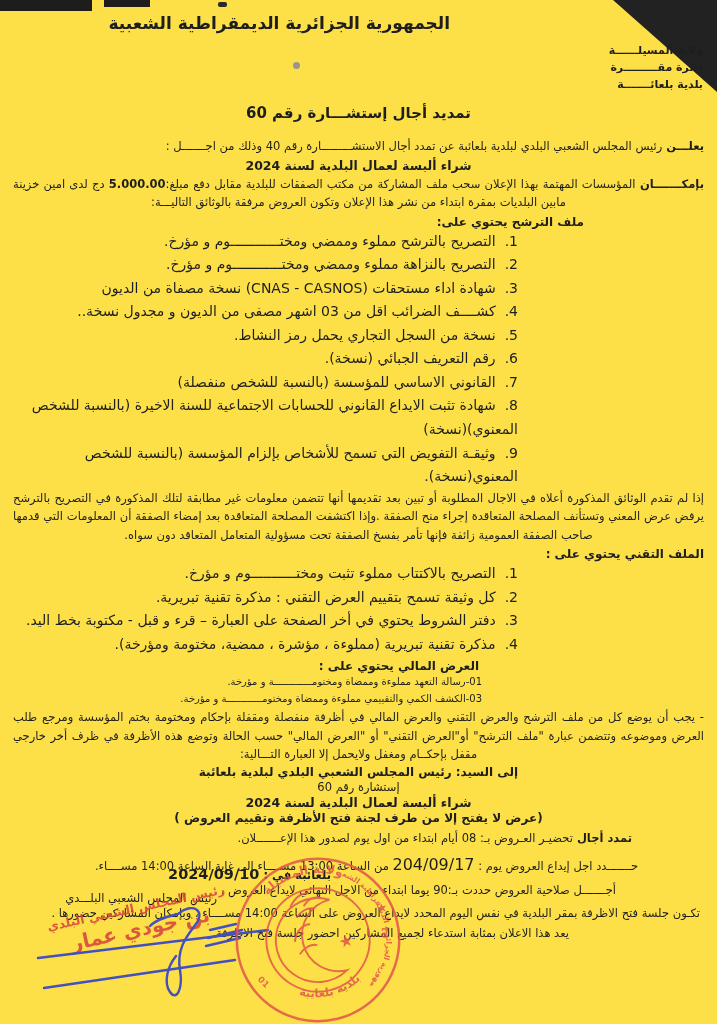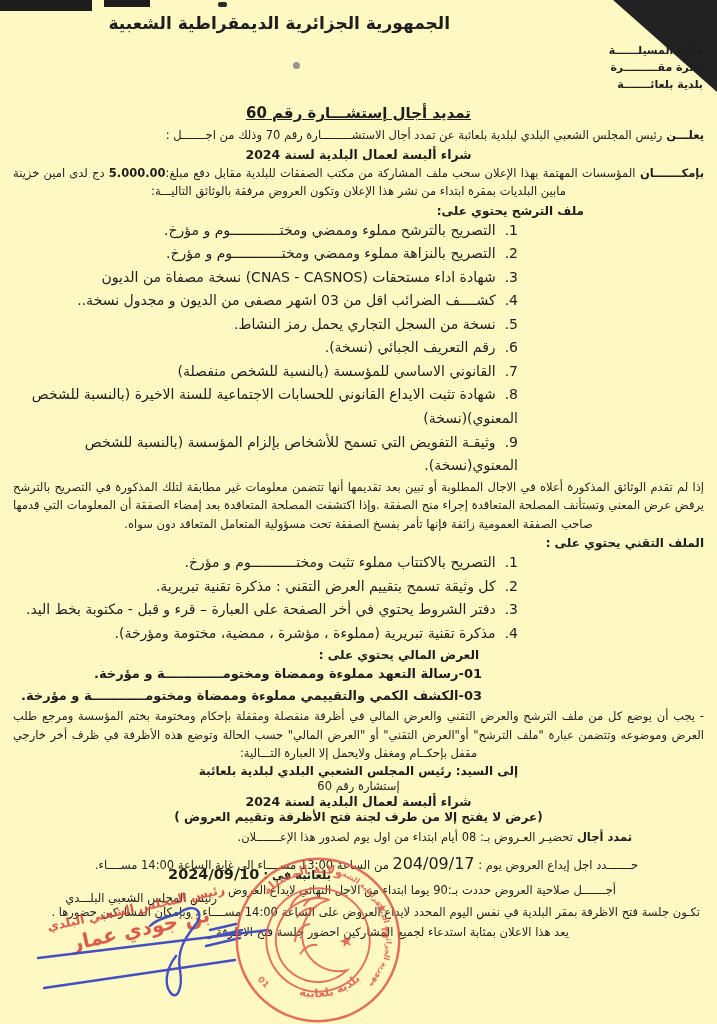--- a/index.html
+++ b/index.html
@@ -1,57 +1,57 @@
 <!DOCTYPE html>
 <html lang="ar"><head>
 <meta charset="utf-8">
 <style>
   html,body{margin:0;padding:0;background:#e8e8e8;}
   .page{
     position:relative;
     width:717px;height:1024px;
     margin:0 auto;
-    background:#fef9c3;
+    background:#fde047;
     overflow:hidden;
     font-family:"DejaVu Sans",sans-serif;
     color:#1e1e1e;
     direction:rtl;
   }
   
   .corner-tri{position:absolute;top:0;right:0;width:0;height:0;
     border-top:92px solid #222;border-left:104px solid transparent;}
   .edge-strip1{position:absolute;top:0;left:0;width:92px;height:11px;background:#1d1d1d;}
   .edge-strip2{position:absolute;top:0;left:104px;width:46px;height:7px;background:#1d1d1d;}
   .edge-dot{position:absolute;top:2px;left:218px;width:9px;height:5px;background:#2a2a2a;border-radius:2px;}
   .spec-dot{position:absolute;top:62px;left:293px;width:7px;height:7px;background:#9a948e;border-radius:50%;}
 
   .republic{position:absolute;top:13px;right:267px;margin:0;
     font-size:17px;font-weight:bold;white-space:nowrap;}
   .admin{position:absolute;top:42px;right:14px;text-align:right;
     font-size:11px;font-weight:bold;line-height:1.55;}
   .header-area{position:relative;height:96px;}
 
   .content{padding:0 13px;}
-  .notice-title{margin:8px 0 4px;text-align:center;font-size:15px;font-weight:bold;text-decoration:underline;}
+  .notice-title{margin:8px 0 15px;text-align:center;font-size:15px;font-weight:bold;}
   p{margin:0;font-size:11.5px;line-height:1.62;}
   .intro{margin-top:2px;}
   .center{text-align:center;}
   .bold{font-weight:bold;}
   .subject-line{font-size:12.5px;font-weight:bold;text-align:center;margin:2px 0;}
   .just{text-align:justify;text-align-last:center;}
   .amount{font-weight:bold;}
   .file-heading{margin:3px 0 1px;font-size:12px;font-weight:bold;}
   .h-cand{margin-right:120px;}
   .h-tech{}
   .h-fin{margin-right:225px;}
   .filelist{padding-right:186px;}
   .fitem{font-size:14px;line-height:1.68;}
   .fitem .num{margin-left:9px;}
   .finlist{margin-right:222px;}
-  .finlist div{font-size:13px;line-height:1.68;font-weight:bold;}
+  .finlist div{font-size:10px;line-height:1.68;}
   .addr-block div{margin:1px 0;}
   .dl{margin-top:4px;}
   .mr-prep{margin-right:72px;}
   .mr-dep{margin-right:66px;}
   .mr-val{margin-right:88px;}
   .mr-open{margin-right:4px;}
   .bigdate{font-size:16px;letter-spacing:.5px;}
   .invite{text-align:center;position:relative;right:-34px;margin-top:1px;}
 
   .footer{position:absolute;left:0;right:0;top:858px;height:166px;}
@@ -83,21 +83,21 @@
       <div>ولاية المسيلــــــة</div>
       <div>دائرة مقـــــــــرة</div>
       <div>بلدية بلعائـــــــة</div>
     </div>
   </div>
 
   <div class="content">
 
     <h2 class="notice-title">تمديد أجال إستشـــارة رقم 60</h2>
 
-    <p class="intro"><b>يعلـــن </b><span>رئيس المجلس الشعبي البلدي  لبلدية بلعائبة عن تمدد أجال  الاستشـــــــــارة رقم 70 وذلك من اجـــــــل :</span></p>
+    <p class="intro"><b>يعلـــن </b><span>رئيس المجلس الشعبي البلدي  لبلدية بلعائبة عن تمدد أجال  الاستشـــــــــارة رقم 40 وذلك من اجـــــــل :</span></p>
 
     <div class="subject-line">شراء ألبسة لعمال البلدية لسنة 2024</div>
 
     <p class="just"><b>بإمكـــــــان </b><span>المؤسسات المهتمة بهذا الإعلان سحب ملف المشاركة من مكتب الصفقات للبلدية مقابل دفع مبلغ:</span><span class="amount">5.000.00</span><span> دج    لدى امين خزينة مابين البلديات بمقرة ابتداء من نشر هذا الإعلان  وتكون العروض مرفقة بالوثائق التاليـــة:</span></p>
 
     <div class="file-heading h-cand">ملف الترشح يحتوي على:</div>
     <div class="filelist">
       <div class="fitem"><span class="num">1.</span><span>التصريح بالترشح مملوء وممضي ومختــــــــــــوم و مؤرخ.</span></div>
       <div class="fitem"><span class="num">2.</span><span>التصريح بالنزاهة مملوء وممضي ومختــــــــــــوم و مؤرخ.</span></div>
       <div class="fitem"><span class="num">3.</span><span>شهادة اداء مستحقات (CNAS - CASNOS) نسخة مصفاة من الديون</span></div>

